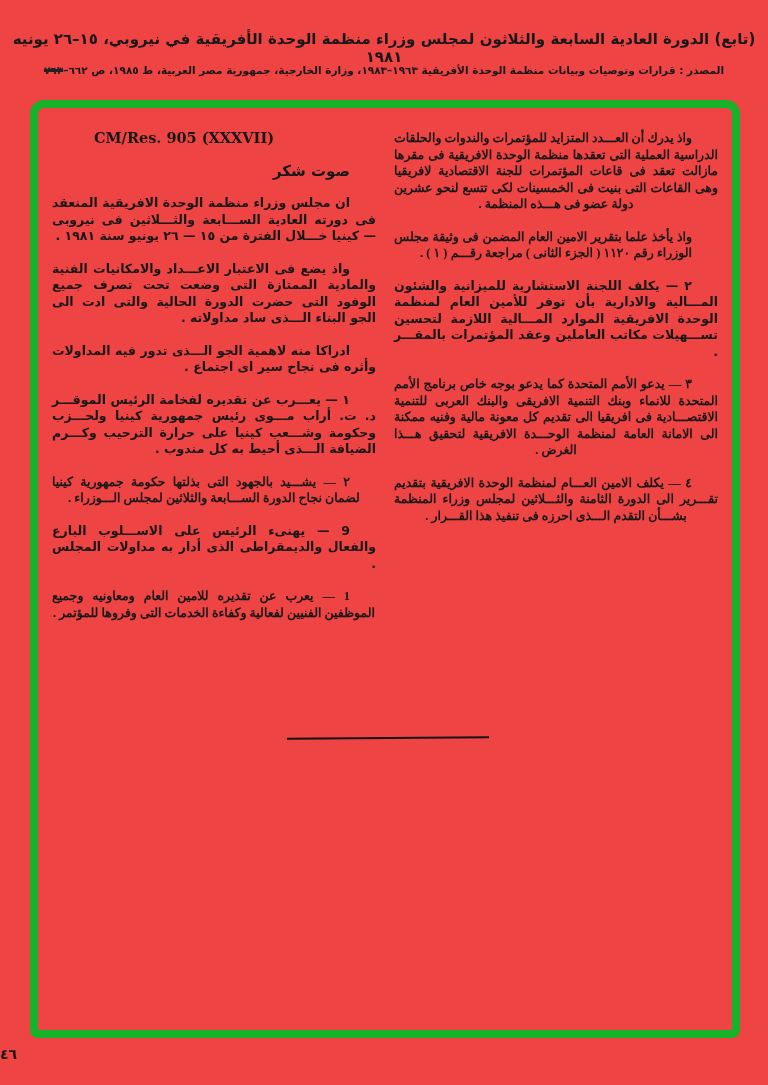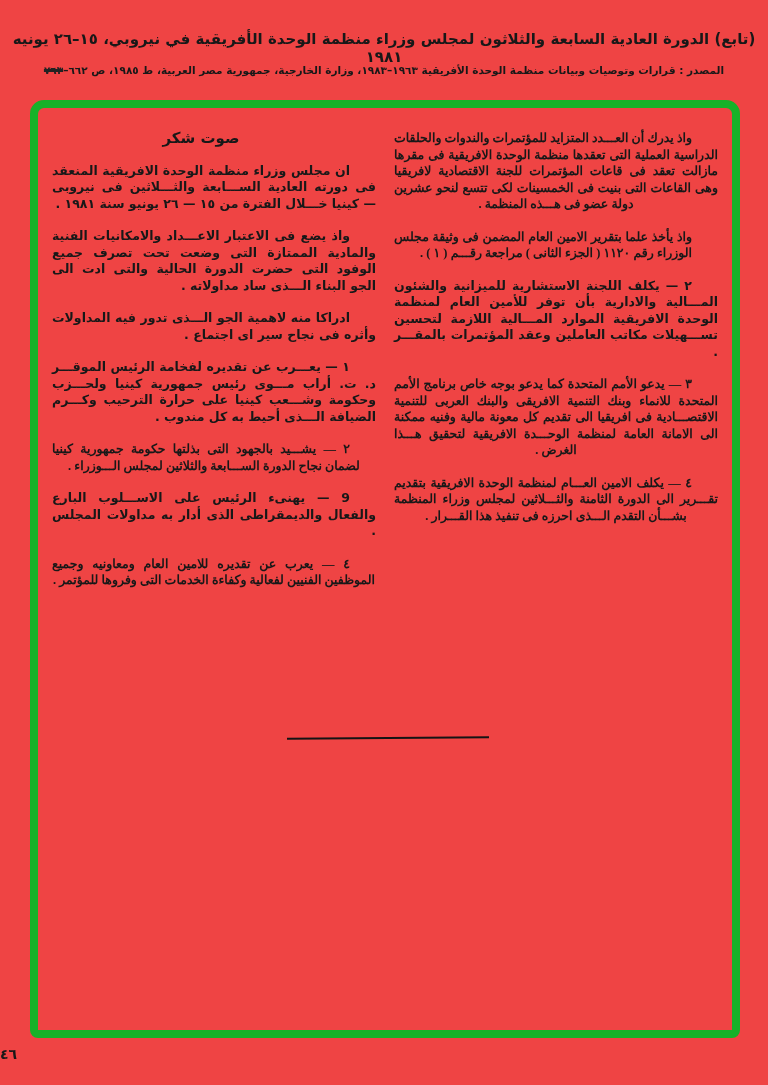--- a/index.html
+++ b/index.html
@@ -50,21 +50,21 @@
   .col p{margin:0 0 16px 0;text-indent:26px;}
   .tlc{text-align-last:center;font-family:Liberation Serif, serif;}
   .cmres{
     direction:ltr;text-align:left;
     font-family:"DejaVu Serif",serif;
     font-size:14.5px;font-weight:bold;
     padding-left:16px;
     margin:10px 0 0 0;
   }
   .col-title{
-    text-align:center;
+    text-align:right;
     font-size:15px;font-weight:bold;
     margin:18px 0 20px 0;
   }
   .separator{
     position:absolute;
     left:249px;top:629px;
     width:202px;height:2px;
     background:#141414;
     transform:rotate(-0.4deg);
   }
@@ -88,28 +88,29 @@
 
       <div class="col">
         <p class="tlc">واذ يدرك أن العـــدد المتزايد للمؤتمرات والندوات والحلقات الدراسية العملية التى تعقدها منظمة الوحدة الافريقية فى مقرها مازالت تعقد فى قاعات المؤتمرات للجنة الاقتصادية لافريقيا وهى القاعات التى بنيت فى الخمسينات لكى تتسع لنحو عشرين دولة عضو فى هـــذه المنظمة .</p>
         <p class="tlc">واذ يأخذ علما بتقرير الامين العام المضمن فى وثيقة مجلس الوزراء رقم ١١٢٠ ( الجزء الثانى ) مراجعة رقـــم ( ١ ) .</p>
         <p>٢ — يكلف اللجنة الاستشارية للميزانية والشئون المـــالية والادارية بأن توفر للأمين العام لمنظمة الوحدة الافريقية الموارد المـــالية اللازمة لتحسين تســـهيلات مكاتب العاملين وعقد المؤتمرات بالمقـــر .</p>
         <p class="tlc">٣ — يدعو الأمم المتحدة كما يدعو بوجه خاص برنامج الأمم المتحدة للانماء وبنك التنمية الافريقى والبنك العربى للتنمية الاقتصـــادية فى افريقيا الى تقديم كل معونة مالية وفنيه ممكنة الى الامانة العامة لمنظمة الوحـــدة الافريقية لتحقيق هـــذا الغرض .</p>
         <p class="tlc">٤ — يكلف الامين العـــام لمنظمة الوحدة الافريقية بتقديم تقـــرير الى الدورة الثامنة والثـــلاثين لمجلس وزراء المنظمة بشـــأن التقدم الـــذى احرزه فى تنفيذ هذا القـــرار .</p>
       </div>
 
       <div class="col">
+        <p class="cmres">CM/Res. 905 (XXXVII)</p>
         <p class="col-title">صوت شكر</p>
         <p>ان مجلس وزراء منظمة الوحدة الافريقية المنعقد فى دورته العادية الســـابعة والثـــلاثين فى نيروبى — كينيا خـــلال الفترة من ١٥ — ٢٦ يونيو سنة ١٩٨١ .</p>
         <p>واذ يضع فى الاعتبار الاعـــداد والامكانيات الفنية والمادية الممتازة التى وضعت تحت تصرف جميع الوفود التى حضرت الدورة الحالية والتى ادت الى الجو البناء الـــذى ساد مداولاته .</p>
         <p>ادراكا منه لاهمية الجو الـــذى تدور فيه المداولات وأثره فى نجاح سير اى اجتماع .</p>
         <p>١ — يعـــرب عن تقديره لفخامة الرئيس الموقـــر د. ت. أراب مـــوى رئيس جمهورية كينيا ولحـــزب وحكومة وشـــعب كينيا على حرارة الترحيب وكـــرم الضيافة الـــذى أحيط به كل مندوب .</p>
         <p class="tlc">٢ — يشـــيد بالجهود التى بذلتها حكومة جمهورية كينيا لضمان نجاح الدورة الســـابعة والثلاثين لمجلس الـــوزراء .</p>
         <p>9 — يهنىء الرئيس على الاســـلوب البارع والفعال والديمقراطى الذى أدار به مداولات المجلس .</p>
-        <p class="tlc">٤ — يعرب عن تقديره للامين العام ومعاونيه وجميع الموظفين الفنيين لفعالية وكفاءة الخدمات التى وفروها للمؤتمر .</p>
+        <p class="tlc">1 — يعرب عن تقديره للامين العام ومعاونيه وجميع الموظفين الفنيين لفعالية وكفاءة الخدمات التى وفروها للمؤتمر .</p>
       </div>
 
       <div class="separator"></div>
     </div>
   </div>
 
   <div class="pagenum">٤٦</div>
 
 </div>
 

